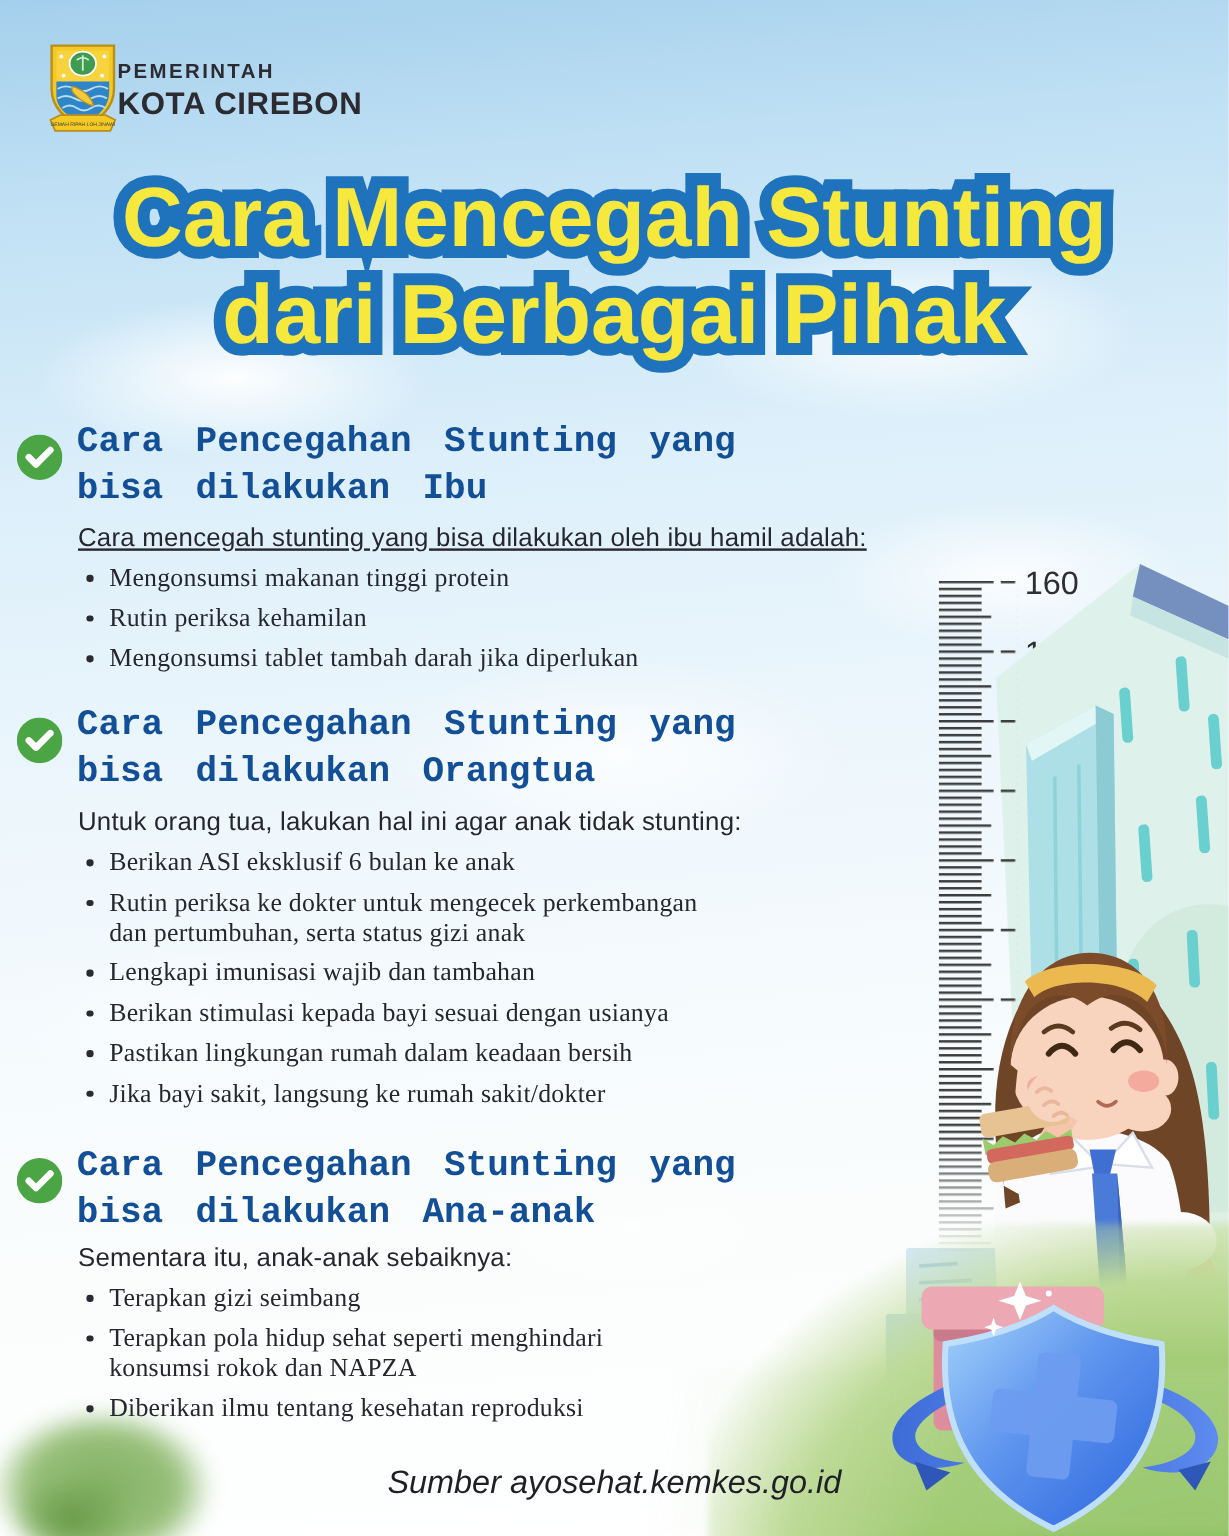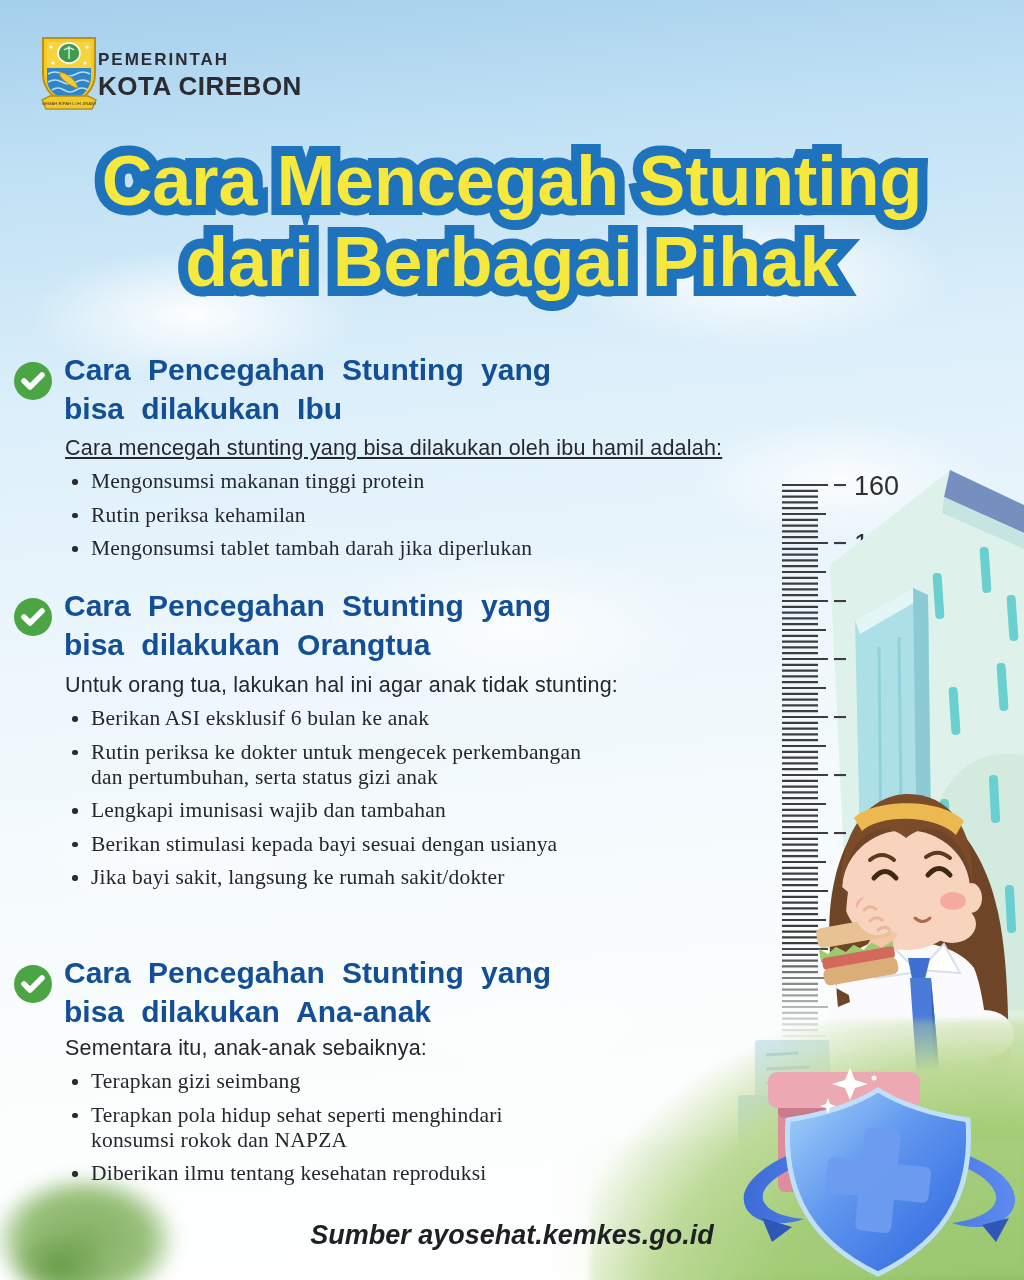--- a/index.html
+++ b/index.html
@@ -22,39 +22,39 @@
   
   .title { left:0; right:0; top:140px; text-align:center; }
   .tl { position:relative; font-weight:800; font-size:70px; line-height:83px; letter-spacing:0;text-align:center; }
   .tl .stroke { position:absolute; left:0; right:0; top:0; color:#1E73BC;
     -webkit-text-stroke:20px #1E73BC; text-shadow:0 7px 1px rgba(23,85,150,.42); }
   .tl .fillt { position:relative; color:#F7E83E; }
 
   
   .check { width:38px; height:38px; }
   .sec-h { color:#134F96; font-size:30px; font-weight:700; line-height:39px;
-    word-spacing:9px; white-space:pre-line; width:640px; }
+    word-spacing:9px; white-space:pre-line; width:640px;font-family:Liberation Mono, monospace; }
   .intro { color:#26262E; font-size:21.5px; letter-spacing:.2px; }
   ul.blist { list-style:none; padding-left:27px; width:730px;font-family:Liberation Serif, serif; }
   ul.blist li { position:relative; color:#26262E; font-size:21.5px; line-height:25px;
     letter-spacing:.2px; margin-bottom:8.5px; white-space:pre-line; }
   ul.blist li::before { content:""; position:absolute; left:-19px; top:10px;
     width:5.5px; height:5.5px; border-radius:50%; background:#2A2A32; }
 
   
   .ruler-ticks { left:782px; top:484px;
     -webkit-mask-image:linear-gradient(#000 82%, transparent 100%);
     mask-image:linear-gradient(#000 82%, transparent 100%); }
   .ruler-labels { left:854px; top:471px; width:90px; color:#2E2E33; font-size:27px; }
   .rlabel { position:absolute; left:0; }
   .rl0{top:0;} .rl1{top:58px;} .rl2{top:116px;} .rl3{top:232px;}
 
   
   .footer { left:0; right:0; top:1220px; text-align:center; }
-  .source { font-size:27px; font-style:italic; font-weight:700; color:#1F1F26; }
+  .source { font-size:27px; font-style:italic; font-weight:400; color:#1F1F26; }
 
   .hill-right { left:930px; top:970px; width:220px; height:240px; filter:blur(5px);
     background:radial-gradient(closest-side,#D7E8C6 0%, #DFEDCF 50%, rgba(220,235,200,0) 75%); }
   .grass-main { left:590px; top:1020px; width:560px; height:360px; filter:blur(3px);
     background:radial-gradient(ellipse at 72% 85%, #85BA55 0%, #9CC86C 40%, #BEDA97 60%, rgba(190,220,150,0) 78%); }
   .bush-left { left:-40px; top:1150px; width:250px; height:180px; filter:blur(7px); opacity:.95;
     background:radial-gradient(closest-side,#7CAC5B 0%, #93BD74 50%, rgba(150,195,120,0) 75%); }
   .bush-left2 { left:-10px; top:1215px; width:140px; height:100px; filter:blur(5px);
     background:radial-gradient(closest-side,#699C49 0%, rgba(120,170,90,0) 72%); }
   .bottom-wash { left:350px; top:1140px; width:680px; height:140px; opacity:.4; filter:blur(6px);
@@ -264,20 +264,21 @@
   </svg>
   <div class="abs sec-h" style="left:64px;top:586px;">Cara Pencegahan Stunting yang
 bisa dilakukan Orangtua</div>
   <div class="abs intro" style="left:65px;top:673px;">Untuk orang tua, lakukan hal ini agar anak tidak stunting:</div>
   <ul class="abs blist" style="left:64px;top:706px;">
     <li>Berikan ASI eksklusif 6 bulan ke anak</li>
     <li>Rutin periksa ke dokter untuk mengecek perkembangan
 dan pertumbuhan, serta status gizi anak</li>
     <li>Lengkapi imunisasi wajib dan tambahan</li>
     <li>Berikan stimulasi kepada bayi sesuai dengan usianya</li>
+    <li>Pastikan lingkungan rumah dalam keadaan bersih</li>
     <li>Jika bayi sakit, langsung ke rumah sakit/dokter</li>
   </ul>
 
   <svg class="abs check" style="left:14px;top:965px;" viewBox="0 0 38 38">
     <circle cx="19" cy="19" r="19" fill="#4BA545"></circle>
     <path d="M10,19 l6,6 l12,-12" stroke="#FFF" stroke-width="5.5" fill="none" stroke-linecap="round" stroke-linejoin="round"></path>
   </svg>
   <div class="abs sec-h" style="left:64px;top:953px;">Cara Pencegahan Stunting yang
 bisa dilakukan Ana-anak</div>
   <div class="abs intro" style="left:65px;top:1036px;">Sementara itu, anak-anak sebaiknya:</div>

